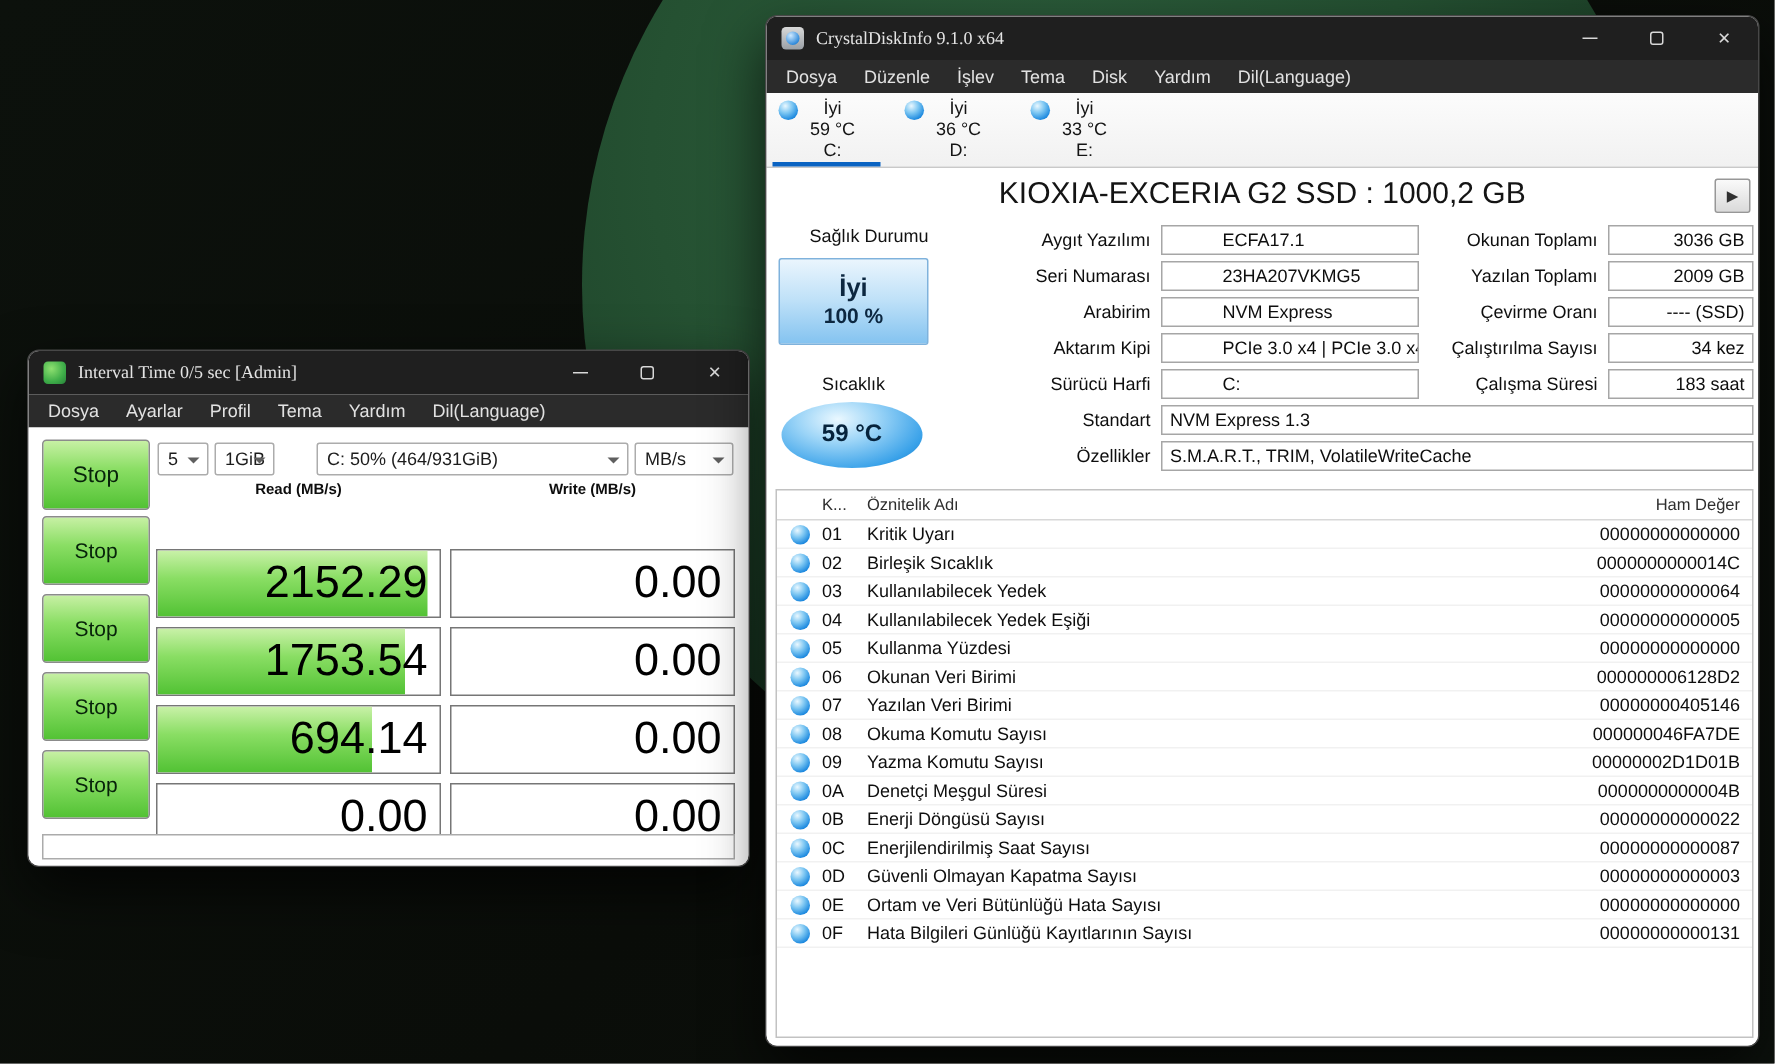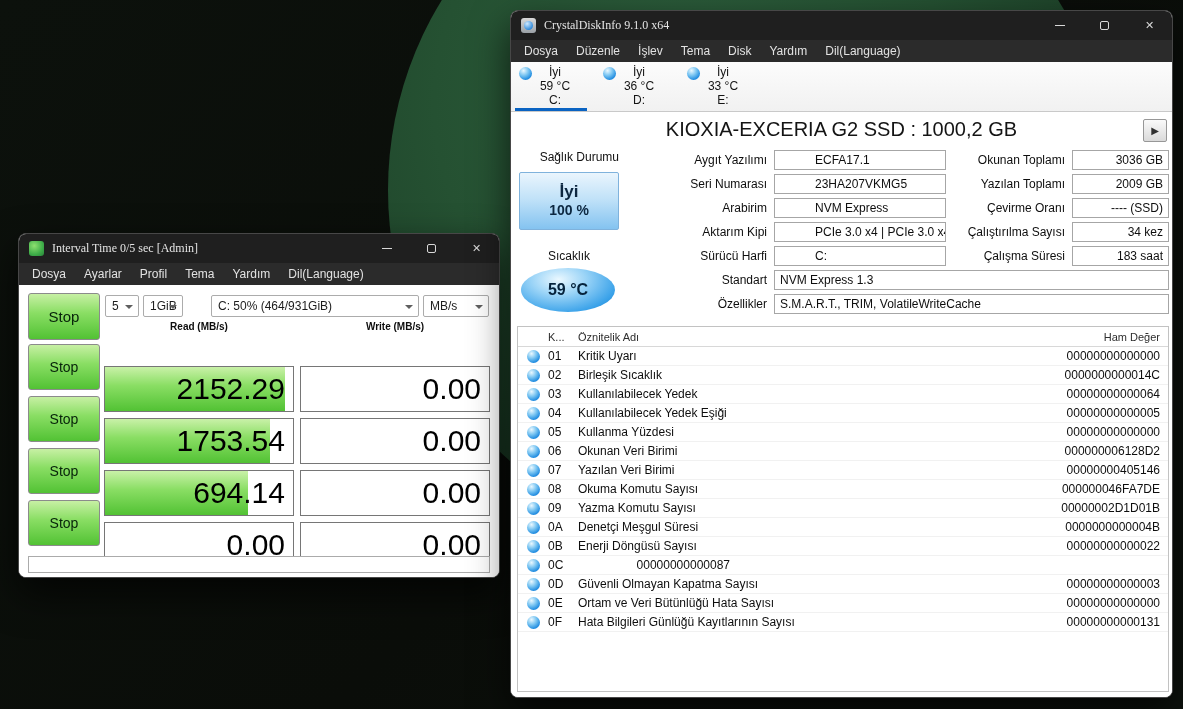--- a/index.html
+++ b/index.html
@@ -415,20 +415,21 @@
             </span>
             <span class="c-id">0B</span>
             <span class="c-name">Enerji Döngüsü Sayısı</span>
             <span class="c-raw">00000000000022</span>
           </div>
         <div class="srow">
             <span class="c-orb">
               <span class="orb"></span>
             </span>
             <span class="c-id">0C</span>
+            <span class="c-name">Enerjilendirilmiş Saat Sayısı</span>
             <span class="c-raw">00000000000087</span>
           </div>
         <div class="srow">
             <span class="c-orb">
               <span class="orb"></span>
             </span>
             <span class="c-id">0D</span>
             <span class="c-name">Güvenli Olmayan Kapatma Sayısı</span>
             <span class="c-raw">00000000000003</span>
           </div>

